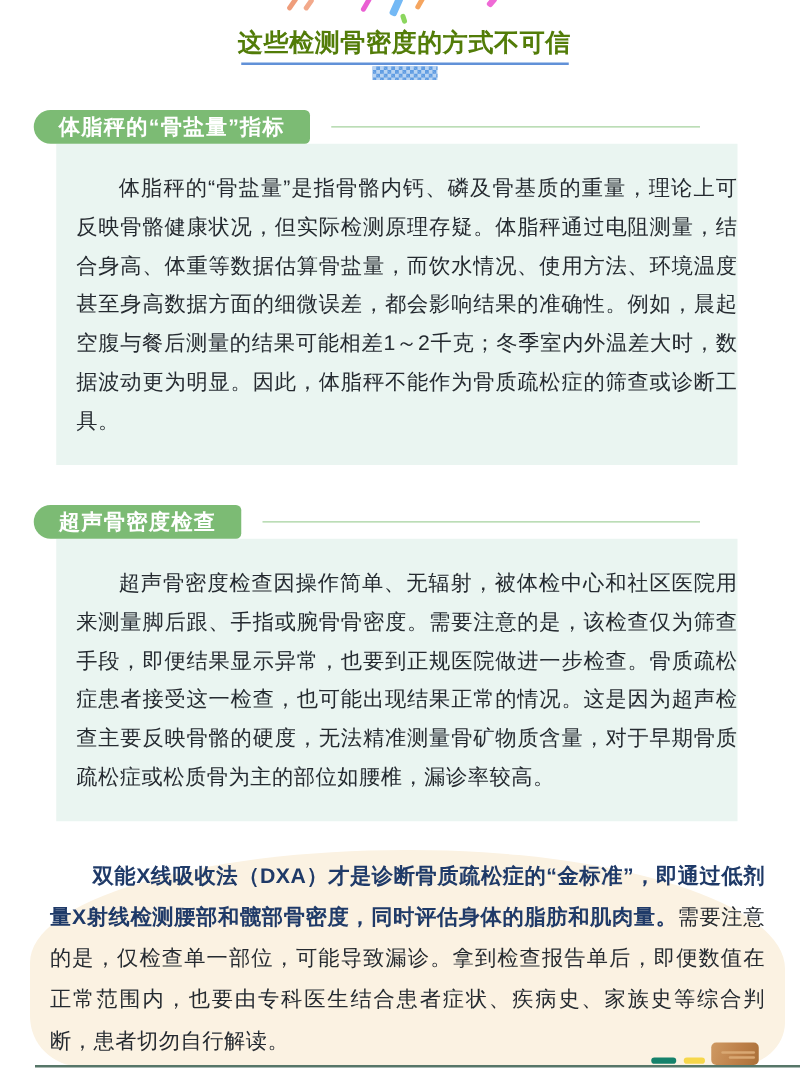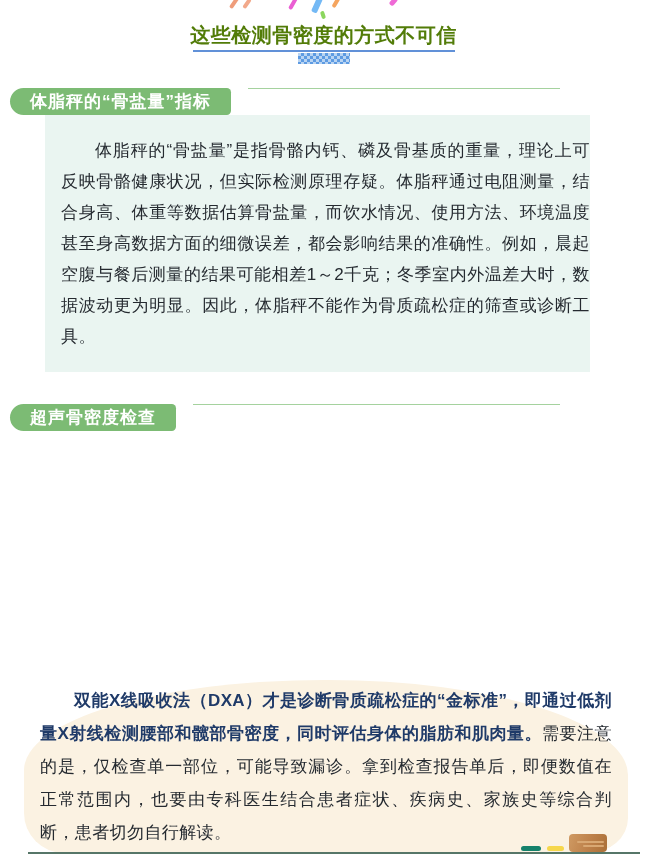--- a/index.html
+++ b/index.html
@@ -32,21 +32,21 @@
     background-color:#b9d4f2;
     background-image:
       linear-gradient(45deg,#5e9be2 25%,transparent 25%,transparent 75%,#5e9be2 75%),
       linear-gradient(45deg,#5e9be2 25%,transparent 25%,transparent 75%,#5e9be2 75%);
     background-position:0 0,3px 3px;
     background-size:6px 6px;
   }
   
   .section{margin-top:24px;}
   .section + .section{margin-top:32px;}
-  .header-row{display:flex;align-items:flex-start;}
+  .header-row{display:flex;align-items:center;padding-left:17px;}
   .pill{
     margin-left:10px;
     background:#7cbb74;color:#ffffff;
     font-weight:bold;font-size:17px;
     height:27px;line-height:27px;
     padding:0 20px;
     border-radius:16px 5px 5px 16px;
     letter-spacing:1px;
     white-space:nowrap;
   }
@@ -117,20 +117,23 @@
   <div class="panel">
     <p>体脂秤的“骨盐量”是指骨骼内钙、磷及骨基质的重量，理论上可反映骨骼健康状况，但实际检测原理存疑。体脂秤通过电阻测量，结合身高、体重等数据估算骨盐量，而饮水情况、使用方法、环境温度甚至身高数据方面的细微误差，都会影响结果的准确性。例如，晨起空腹与餐后测量的结果可能相差1～2千克；冬季室内外温差大时，数据波动更为明显。因此，体脂秤不能作为骨质疏松症的筛查或诊断工具。</p>
   </div>
 </div>
 
 <div class="section">
   <div class="header-row">
     <div class="pill">超声骨密度检查</div>
     <div class="header-line"></div>
   </div>
+  <div class="panel">
+    <p>超声骨密度检查因操作简单、无辐射，被体检中心和社区医院用来测量脚后跟、手指或腕骨骨密度。需要注意的是，该检查仅为筛查手段，即便结果显示异常，也要到正规医院做进一步检查。骨质疏松症患者接受这一检查，也可能出现结果正常的情况。这是因为超声检查主要反映骨骼的硬度，无法精准测量骨矿物质含量，对于早期骨质疏松症或松质骨为主的部位如腰椎，漏诊率较高。</p>
+  </div>
 </div>
 
 <div class="conclusion-blob"></div>
 <p class="conclusion-text"><span class="conclusion-bold">双能X线吸收法（DXA）才是诊断骨质疏松症的“金标准”，即通过低剂量X射线检测腰部和髋部骨密度，同时评估身体的脂肪和肌肉量。</span><span>需要注意的是，仅检查单一部位，可能导致漏诊。拿到检查报告单后，即便数值在正常范围内，也要由专科医生结合患者症状、疾病史、家族史等综合判断，患者切勿自行解读。</span></p>
 
 <div class="dash dash-teal"></div>
 <div class="dash dash-yellow"></div>
 <div class="deco-box">
   <div class="deco-box-line dl1"></div>
   <div class="deco-box-line dl2"></div>

